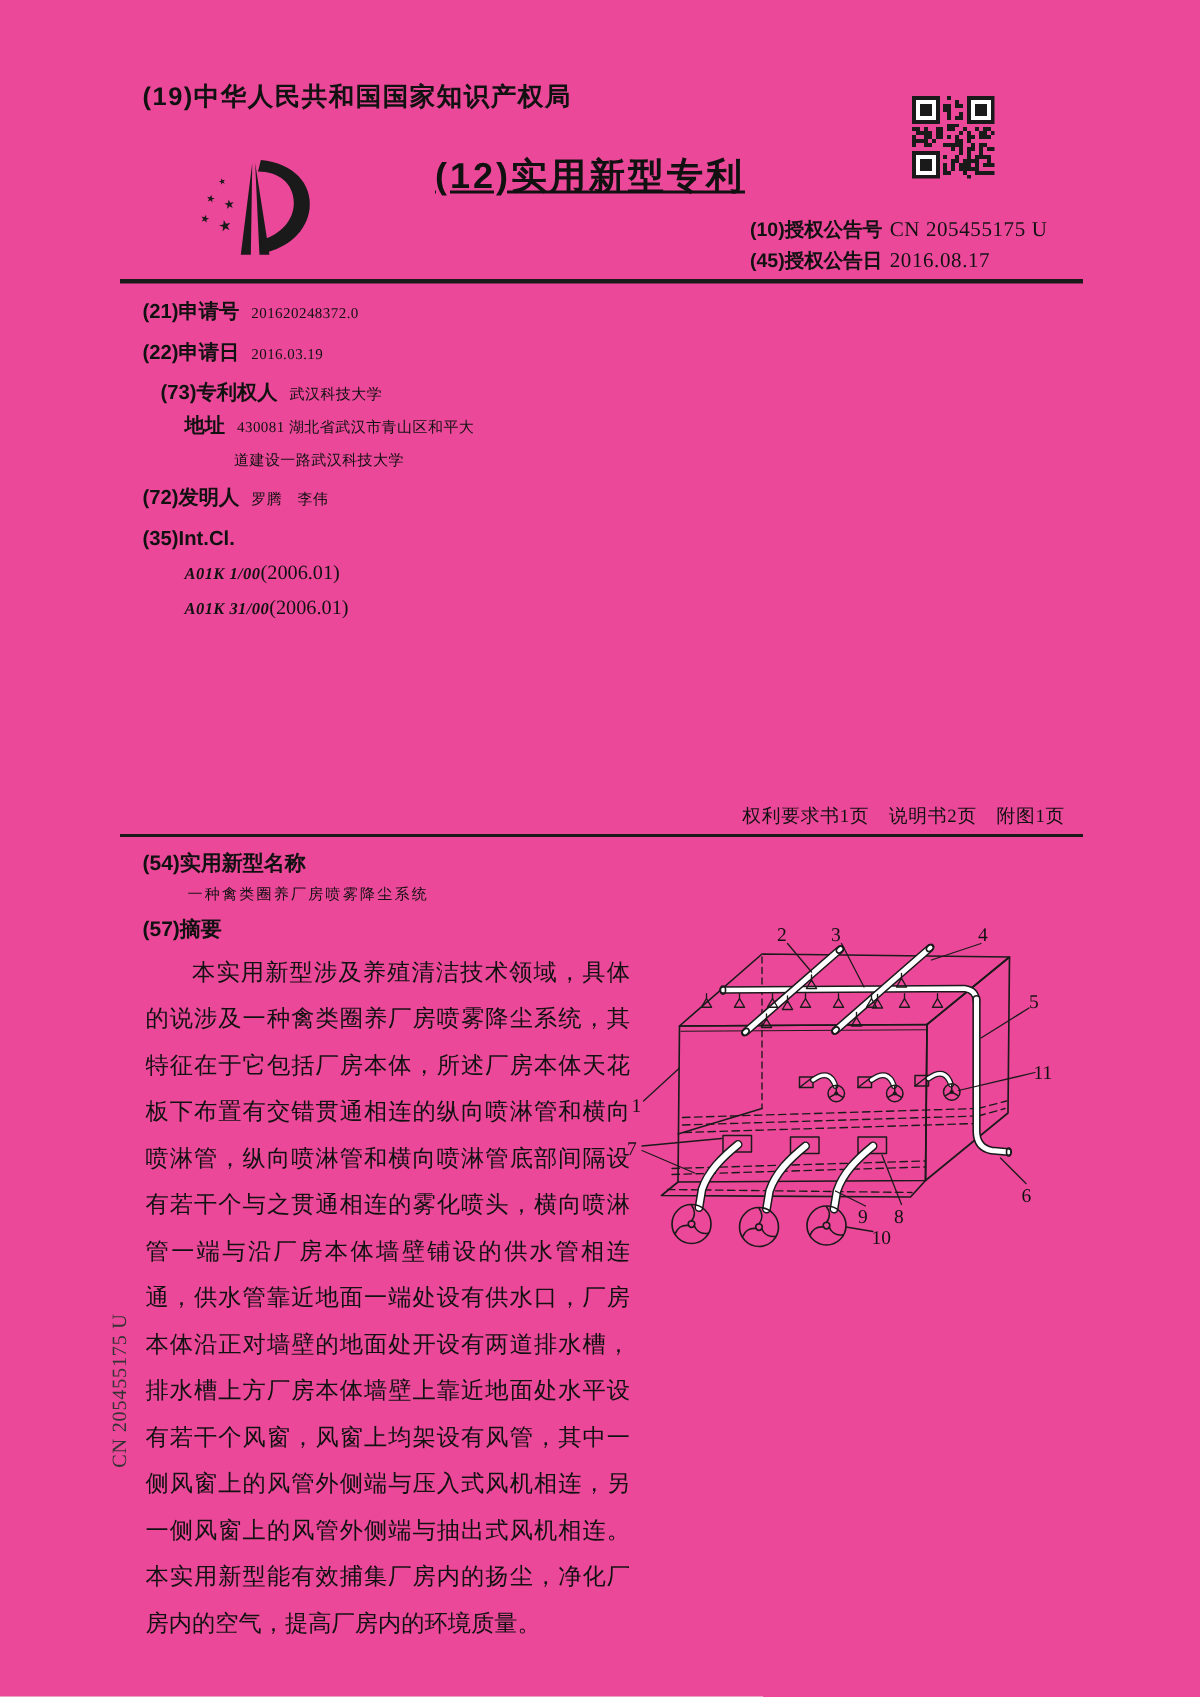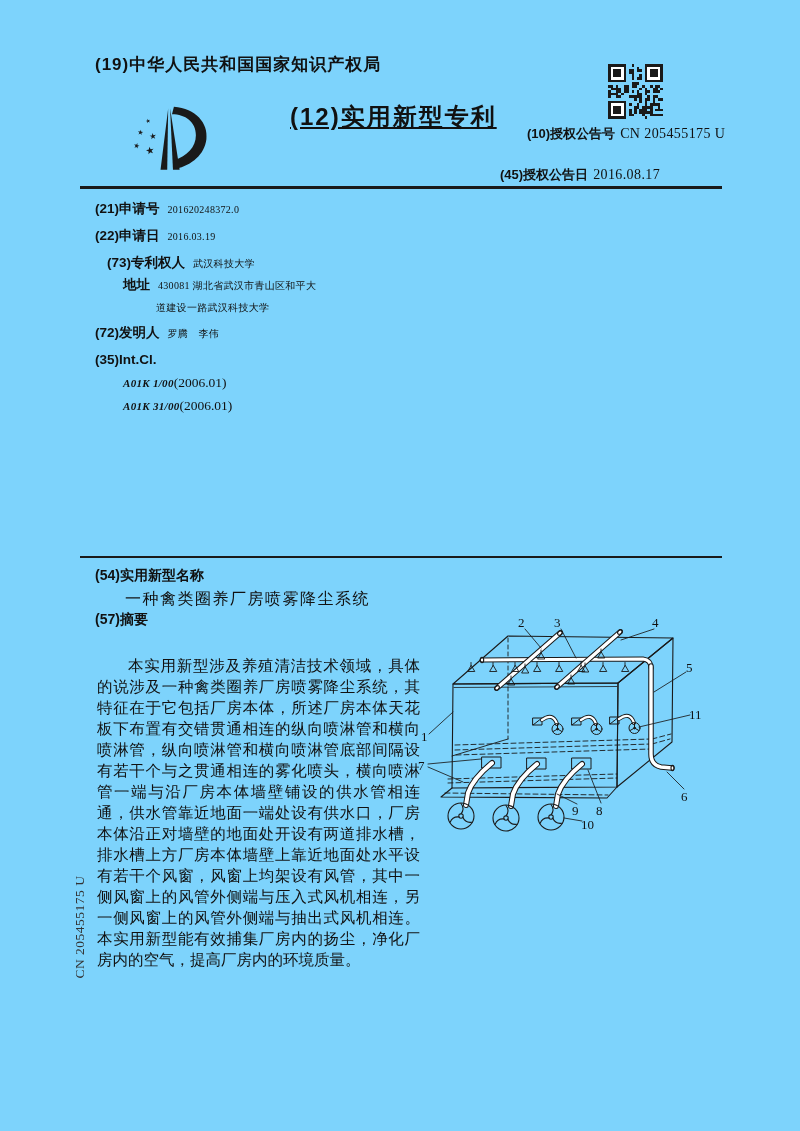--- a/index.html
+++ b/index.html
@@ -1,35 +1,35 @@
 <!DOCTYPE html>
 <html><head>
 <meta charset="utf-8">
 <style>
   html,body{margin:0;padding:0;background:#e8e8e8;}
-  .page{position:relative;width:800px;height:1131px;margin:0 auto;background:#7dd3fc;overflow:hidden;
+  .page{position:relative;width:800px;height:1131px;margin:0 auto;background:#ec4899;overflow:hidden;
         font-family:"Liberation Serif",serif;color:#111;}
   .abs{position:absolute;}
   .hei{font-family:"Liberation Sans",sans-serif;font-weight:bold;}
   .ser{font-family:"Liberation Serif",serif;}
   .row{position:absolute;white-space:nowrap;}
   .row .lbl{font-family:"Liberation Sans",sans-serif;font-weight:bold;font-size:13.5px;}
   .row .val{font-family:"Liberation Serif",serif;font-size:10px;margin-left:8px;letter-spacing:.3px;}
   .hr{position:absolute;background:#1a1a1a;}
   .office{left:95px;top:53px;font-size:17px;letter-spacing:1px;}
   .doctype{left:290px;top:101px;font-size:24px;letter-spacing:2px;text-decoration:underline;}
   .pubrow{left:500px;white-space:nowrap;}
   .pubrow .lbl{font-size:13px;}
   .pubrow .val{font-size:14px;margin-left:5px;letter-spacing:.4px;}
   .ipc{font-size:11px;font-style:italic;font-weight:bold;letter-spacing:.3px;}
   .ipcver{font-size:13.5px;font-style:normal;font-weight:normal;}
   .pagesinfo{left:80px;top:536px;width:630px;text-align:right;font-size:12.5px;letter-spacing:.5px;}
   .sechead{font-family:"Liberation Sans",sans-serif;font-weight:bold;font-size:14px;}
-  .title54{left:125px;top:589px;font-size:16px;letter-spacing:1.5px;text-align:right;}
-  .abstract{left:97px;top:655px;width:323px;font-size:15.5px;line-height:21px;
+  .title54{left:125px;top:589px;font-size:10px;letter-spacing:1.5px;text-align:right;}
+  .abstract{left:97px;top:633px;width:323px;font-size:15.5px;line-height:31px;
             text-align:justify;text-indent:2em;margin:0;}
   .sidecode{left:7px;top:917px;width:150px;height:20px;text-align:center;
             transform:rotate(-90deg);font-size:13.5px;letter-spacing:.5px;color:#333;white-space:nowrap;}
   svg{display:block;}
   .figlbl{font-family:"Liberation Serif",serif;font-size:13px;fill:#111;}
 </style>
 </head>
 <body>
 
 <div class="page">
@@ -181,21 +181,21 @@
           <rect x="14" y="0" width="7" height="7"></rect>
           <rect x="15" y="1" width="5" height="5" fill="#fff"></rect>
           <rect x="16" y="2" width="3" height="3"></rect>
           <rect x="0" y="14" width="7" height="7"></rect>
           <rect x="1" y="15" width="5" height="5" fill="#fff"></rect>
           <rect x="2" y="16" width="3" height="3"></rect>
         </g>
     </svg>
   </div>
 
-  <div class="abs pubrow row" style="top:124px;margin-left:27px;">
+  <div class="abs pubrow row" style="top:144px;">
     <span class="lbl hei">(10)授权公告号</span><span class="val">CN 205455175 U</span>
   </div>
   <div class="abs pubrow row" style="top:165px;">
     <span class="lbl hei">(45)授权公告日</span><span class="val">2016.08.17</span>
   </div>
 
   <div class="hr" style="left:80px;top:186px;width:642px;height:2.5px;"></div>
 
   <div class="row" style="left:95px;top:199px;">
     <span class="lbl">(21)申请号</span><span class="val">201620248372.0</span>
@@ -218,20 +218,21 @@
   <div class="row" style="left:95px;top:350px;">
     <span class="lbl">(35)Int.Cl.</span>
   </div>
   <div class="row" style="left:123px;top:373px;">
     <span class="ipc ser">A01K 1/00</span><span class="ipcver ser">(2006.01)</span>
   </div>
   <div class="row" style="left:123px;top:396px;">
     <span class="ipc ser">A01K 31/00</span><span class="ipcver ser">(2006.01)</span>
   </div>
 
+  <div class="abs pagesinfo ser">权利要求书1页　说明书2页　附图1页</div>
 
   <div class="hr" style="left:80px;top:556px;width:642px;height:2px;"></div>
 
   <div class="abs sechead" style="left:95px;top:567px;">(54)实用新型名称</div>
   <div class="abs title54 ser">一种禽类圈养厂房喷雾降尘系统</div>
   <div class="abs sechead" style="left:95px;top:611px;">(57)摘要</div>
   <p class="abs abstract ser">本实用新型涉及养殖清洁技术领域，具体的说涉及一种禽类圈养厂房喷雾降尘系统，其特征在于它包括厂房本体，所述厂房本体天花板下布置有交错贯通相连的纵向喷淋管和横向喷淋管，纵向喷淋管和横向喷淋管底部间隔设有若干个与之贯通相连的雾化喷头，横向喷淋管一端与沿厂房本体墙壁铺设的供水管相连通，供水管靠近地面一端处设有供水口，厂房本体沿正对墙壁的地面处开设有两道排水槽，排水槽上方厂房本体墙壁上靠近地面处水平设有若干个风窗，风窗上均架设有风管，其中一侧风窗上的风管外侧端与压入式风机相连，另一侧风窗上的风管外侧端与抽出式风机相连。本实用新型能有效捕集厂房内的扬尘，净化厂房内的空气，提高厂房内的环境质量。</p>
 
   <div class="abs" style="left:415px;top:588px;">
     <svg width="380" height="260" viewBox="0 0 380 260" fill="none" stroke="#1a1a1a" stroke-width="1.1" stroke-linecap="round" stroke-linejoin="round">

